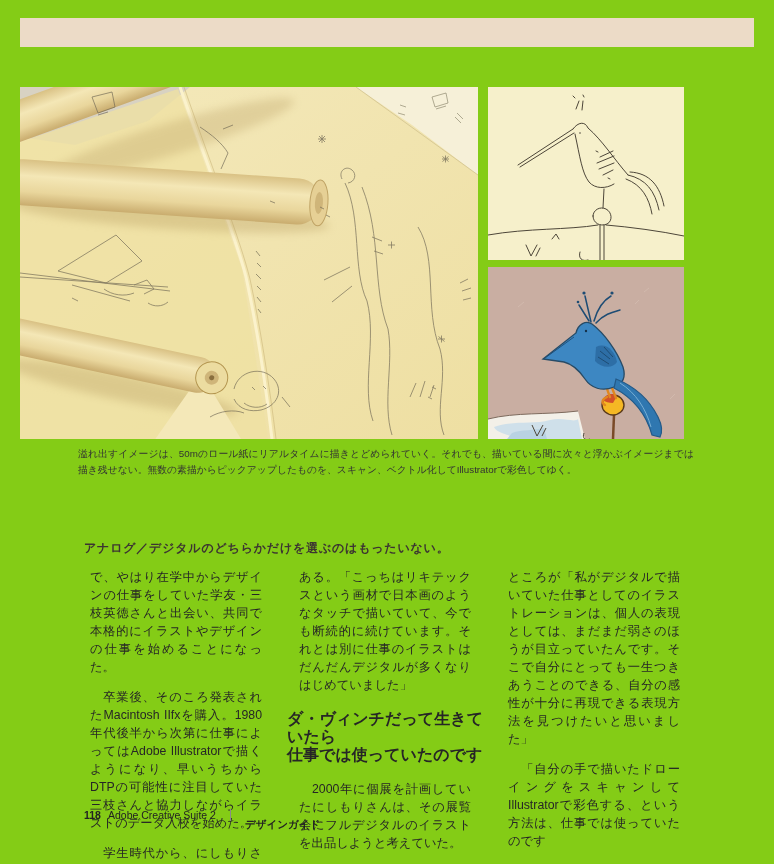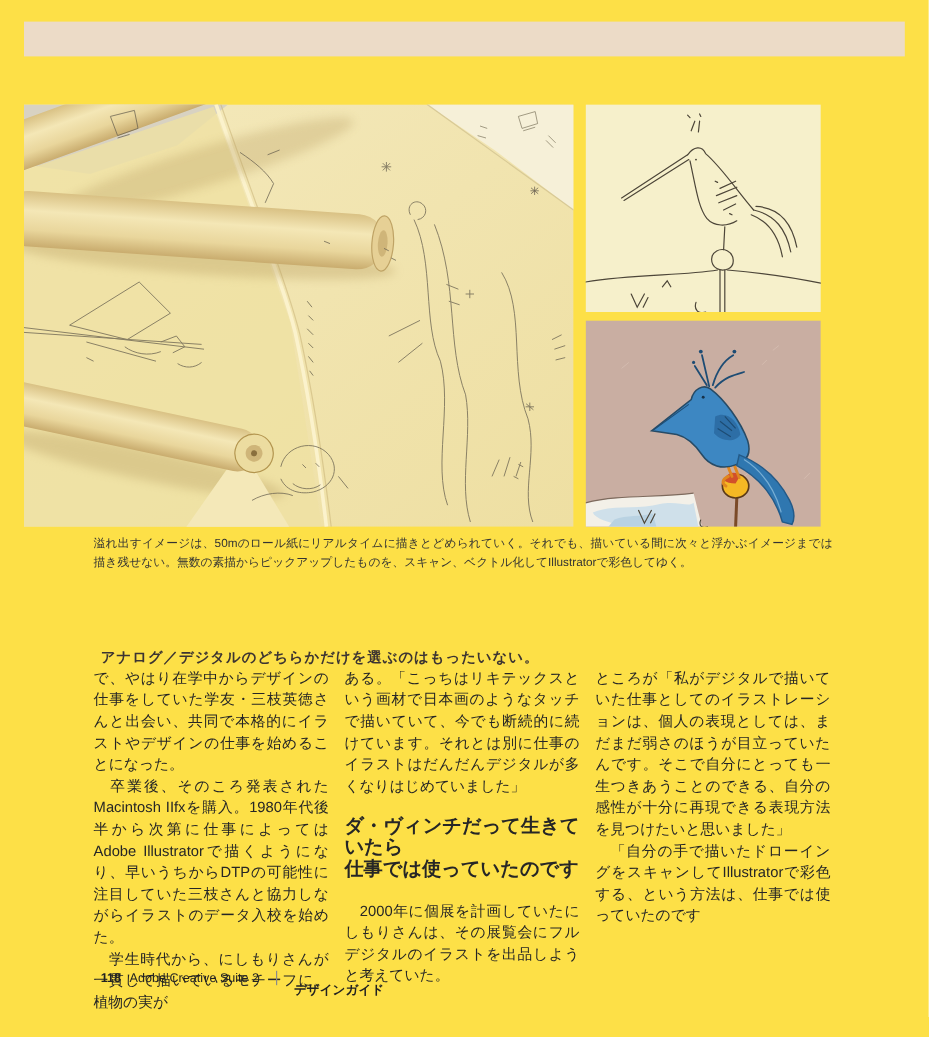--- a/index.html
+++ b/index.html
@@ -1,29 +1,29 @@
 <!DOCTYPE html>
 <html><head>
 <meta charset="utf-8">
 <style>
   html,body{margin:0;padding:0;background:#ffffff;}
-  .page{position:relative;width:774px;height:864px;background:#fde047;overflow:hidden;
+  .page{position:relative;width:774px;height:864px;background:#84cc16;overflow:hidden;
         font-family:"Liberation Sans","DejaVu Sans",sans-serif;color:#2a2a2a;}
   .top-bar{position:absolute;left:20px;top:18px;width:734px;height:29px;background:#ecdbc7;}
   .photo-main{position:absolute;left:20px;top:87px;width:458px;height:352px;}
   .photo-sketch{position:absolute;left:488px;top:87px;width:196px;height:173px;}
   .photo-colored{position:absolute;left:488px;top:267px;width:196px;height:172px;}
   .caption{position:absolute;left:78px;top:446px;width:616px;margin:0;
            font-size:9.8px;line-height:16px;color:#333333;text-align:justify;}
   .headline{position:absolute;left:84px;top:540px;width:640px;margin:0;
             font-family:Liberation Serif, serif;font-weight:600;
             font-size:12px;letter-spacing:0.8px;color:#3c3432;}
   .columns{position:absolute;left:78px;top:556px;width:614px;display:flex;justify-content:space-between;}
   .col{width:196px;font-size:12.3px;line-height:18px;text-align:justify;color:#262626;}
-  .col p{margin:0;}
+  .col p{margin:12px;}
   .col .subhead{margin:16px 0 0 0;font-weight:bold;font-size:16px;line-height:18px;}
   .col .subhead.last{margin:0 0 16px 0;}
   .footer{position:absolute;left:84px;top:798px;font-size:10.5px;color:#222222;
           display:flex;align-items:center;}
   .footer .pnum{font-weight:bold;margin-right:7px;}
   .footer .divider{display:inline-block;width:1px;height:12px;background:#8a8a8a;margin:0 14px;}
   .footer .section{font-weight:bold;margin-top:20px;}
 </style>
 </head>
 <body>

